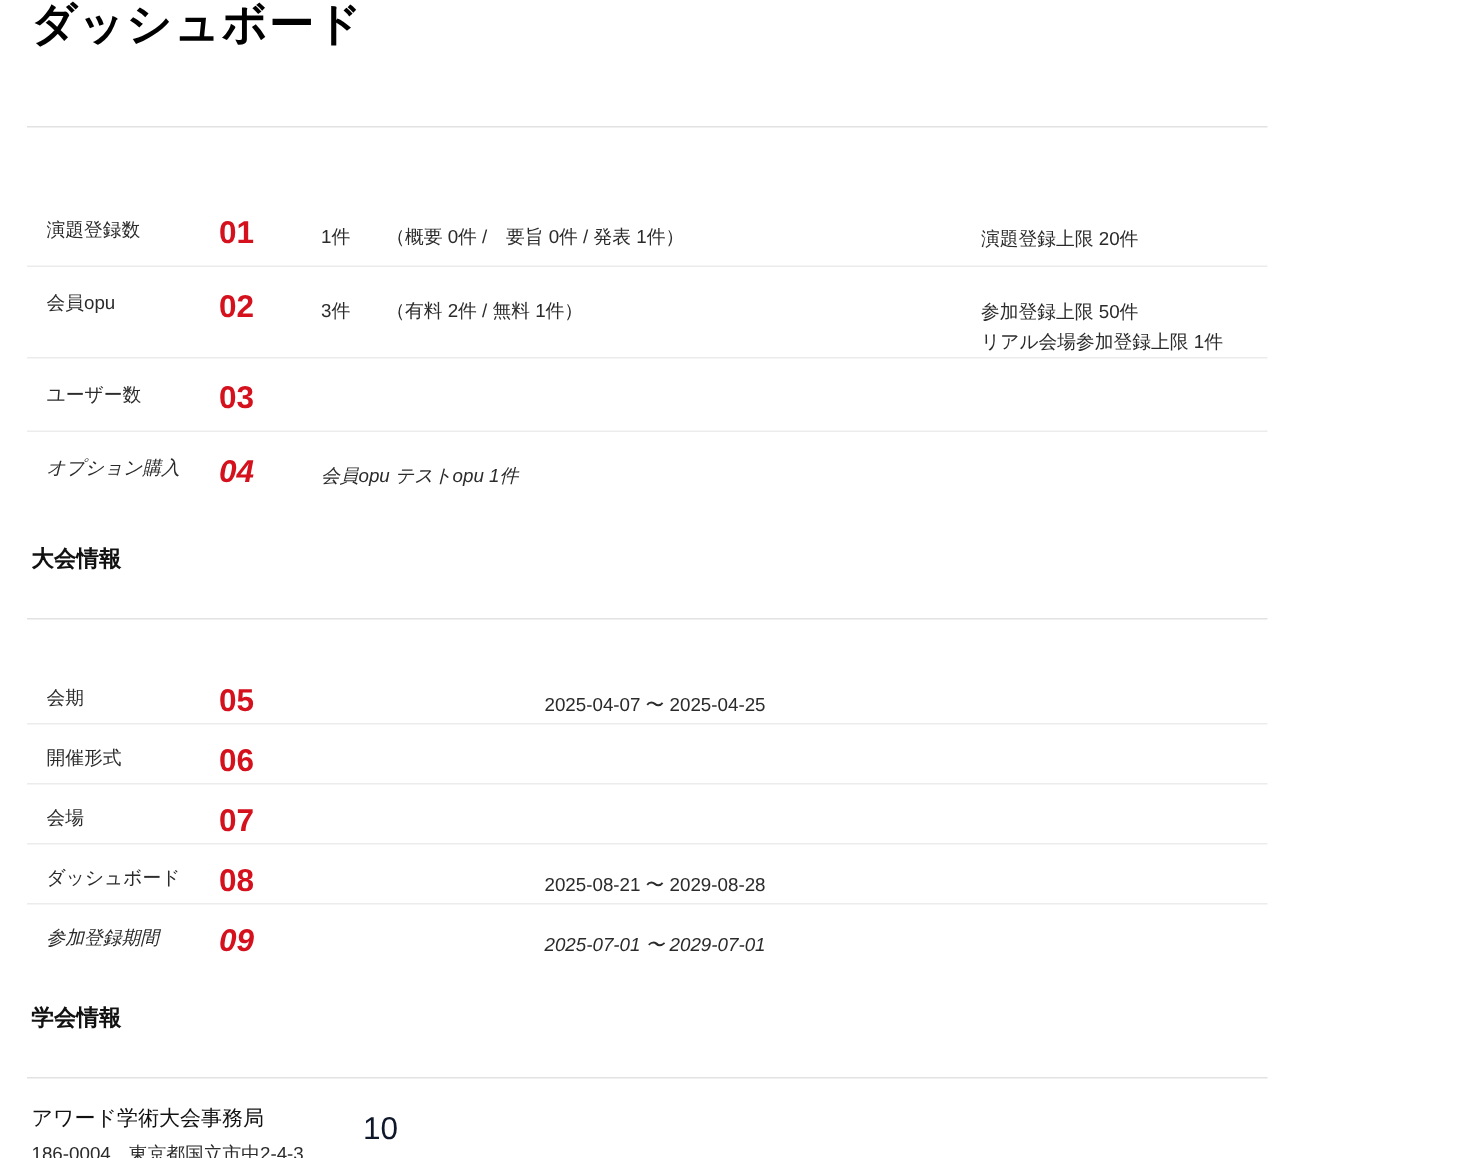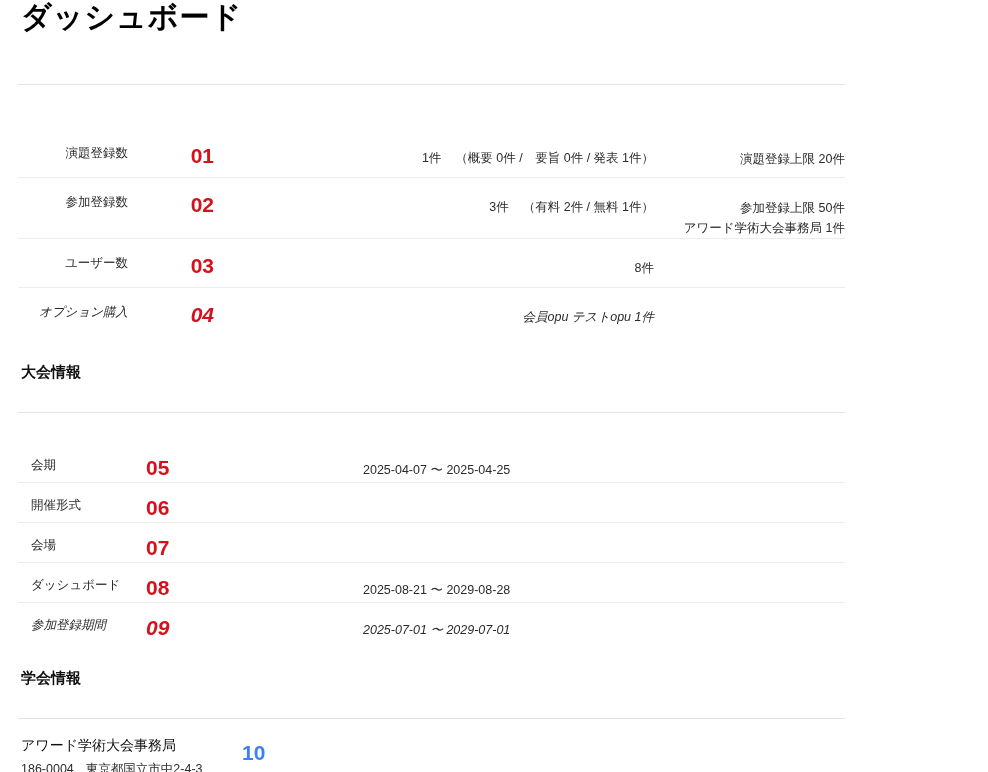--- a/index.html
+++ b/index.html
@@ -85,31 +85,31 @@
     line-height: 1;
     box-sizing: border-box;
   }
   .cell-value {
     font-size: 12.5px;
     color: #2b2b2b;
     box-sizing: border-box;
     line-height: 1.55;
   }
   .cell-value .paren {
-    margin-left: 14px;
+    margin-left: 24px;
   }
   .cell-extra {
     font-size: 12.5px;
     color: #2b2b2b;
     line-height: 1.6;
     box-sizing: border-box;
   }
 
   
-  .g1 .row { height: 49px; padding-top: 16px; text-align: right; }
+  .g1 .row { height: 49px; padding-top: 16px; }
   .g1 .cell-num { flex: 0 0 86px; padding-left: 18px; }
   .g1 .cell-value { flex: 0 0 440px; padding-top: 4px; }
   .g1 .cell-extra { flex: 1 1 auto; padding-top: 4px; }
   .g1 .row.tall { height: 61px; }
 
   
   .g2 .row { height: 40px; padding-top: 14px; }
   .g2 .cell-label { flex: 0 0 110px; }
   .g2 .cell-num { flex: 0 0 235px; padding-left: 18px; }
   .g2 .cell-value { flex: 1 1 auto; padding-top: 4px; }
@@ -138,22 +138,22 @@
   }
   .society-addr {
     font-size: 12.5px;
     color: #2b2b2b;
     line-height: 1.6;
     margin-top: 3px;
   }
   .society-addr .addr-sep { margin-left: 12px; }
   .society-num {
     font-size: 21px;
-    font-weight: bold;
-    color: #3b82f6;
+    font-weight: normal;
+    color: #0f172a;
     line-height: 1;
     padding-left: 21px;
     padding-top: 7px;
   }
 </style>
 </head>
 <body>
 
 <div class="page">
 
@@ -169,37 +169,34 @@
       <div class="cell-num">01</div>
       <div class="cell-value">
         <span>1件</span><span class="paren">（概要 0件 /　要旨 0件 / 発表 1件）</span>
       </div>
       <div class="cell-extra">
         <div>演題登録上限 20件</div>
       </div>
     </div>
 
     <div class="row tall">
-      <div class="cell-label">参加登録数</div>
+      <div class="cell-label">会員opu</div>
       <div class="cell-num">02</div>
       <div class="cell-value">
         <span>3件</span><span class="paren">（有料 2件 / 無料 1件）</span>
       </div>
       <div class="cell-extra">
         <div>参加登録上限 50件</div>
-        <div>アワード学術大会事務局 1件</div>
+        <div>リアル会場参加登録上限 1件</div>
       </div>
     </div>
 
     <div class="row">
       <div class="cell-label">ユーザー数</div>
       <div class="cell-num">03</div>
-      <div class="cell-value">
-        <span>8件</span>
-      </div>
       <div class="cell-extra"></div>
     </div>
 
     <div class="row noline">
       <div class="cell-label">オプション購入</div>
       <div class="cell-num">04</div>
       <div class="cell-value">
         <span>会員opu テストopu 1件</span>
       </div>
       <div class="cell-extra"></div>

